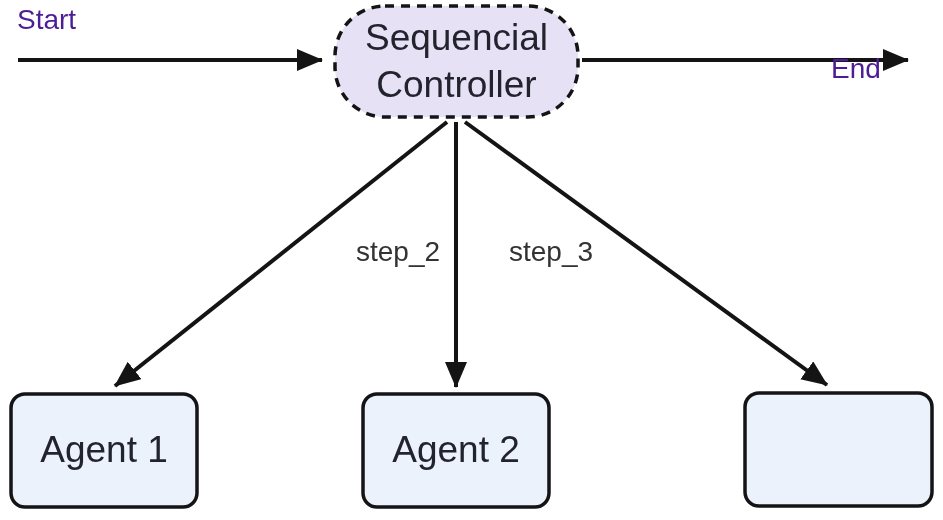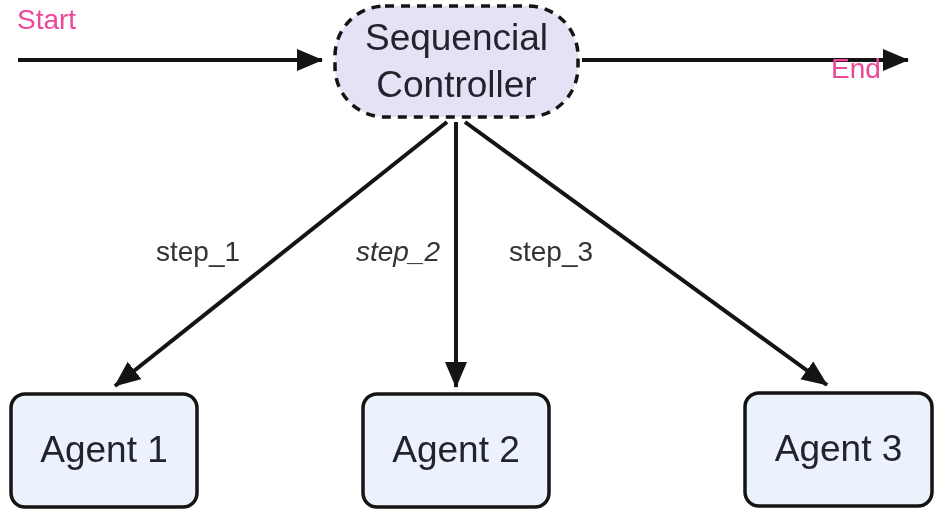--- a/index.html
+++ b/index.html
@@ -30,21 +30,21 @@
     stroke-width: 3.5;
     stroke-dasharray: 9 7;
   }
   .agent-shape {
     stroke: #141414;
     stroke-width: 3.5;
   }
   .flow-label {
     position: absolute;
     font-size: 28px;
-    color: #ec4899;
+    color: #4c1d95;
     white-space: nowrap;
   }
   .edge-label {
     position: absolute;
     transform: translate(-50%, -50%);
     font-size: 28px;
     color: #333333;
     white-space: nowrap;
   }
   .node-label {
@@ -80,25 +80,23 @@
 
     <rect class="controller-shape" x="335" y="6" width="243" height="111" rx="50" fill="#e7e1f6"></rect>
     <rect class="agent-shape" x="11" y="394" width="186" height="113" rx="14" fill="#ecf2fb"></rect>
     <rect class="agent-shape" x="363" y="394" width="186" height="113" rx="14" fill="#ecf2fb"></rect>
     <rect class="agent-shape" x="745" y="393" width="187" height="113" rx="14" fill="#ecf2fb"></rect>
   </svg>
 
   <div class="flow-label" style="left:17px; top:4px;">Start</div>
   <div class="flow-label" style="left:831px; top:5px;margin-top:48px;">End</div>
 
-  <div class="edge-label" style="left:198px; top:252px;">step_1</div>
-  <div class="edge-label" style="left:398px; top:252px;font-style:italic;">step_2</div>
+  <div class="edge-label" style="left:398px; top:252px;">step_2</div>
   <div class="edge-label" style="left:551px; top:252px;text-align:right;">step_3</div>
 
   <div class="node-label" style="left:335px; top:6px; width:243px; height:111px;">
     <span>Sequencial</span>
     <span>Controller</span>
   </div>
   <div class="node-label" style="left:11px; top:394px; width:186px; height:113px;">Agent 1</div>
   <div class="node-label" style="left:363px; top:394px; width:186px; height:113px;border-radius:10px;">Agent 2</div>
-  <div class="node-label" style="left:745px; top:393px; width:187px; height:113px;">Agent 3</div>
 
 </div>
 
 </body></html>

